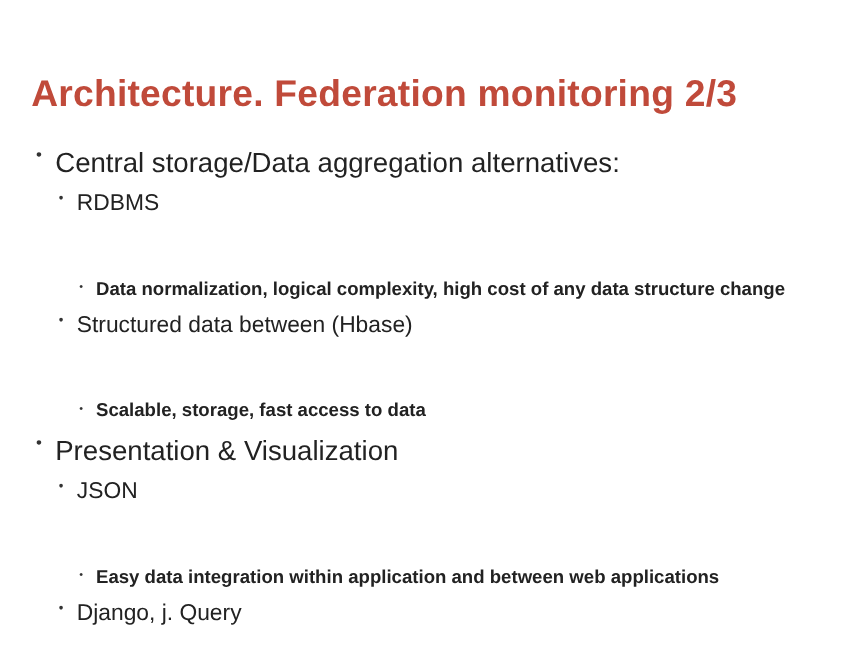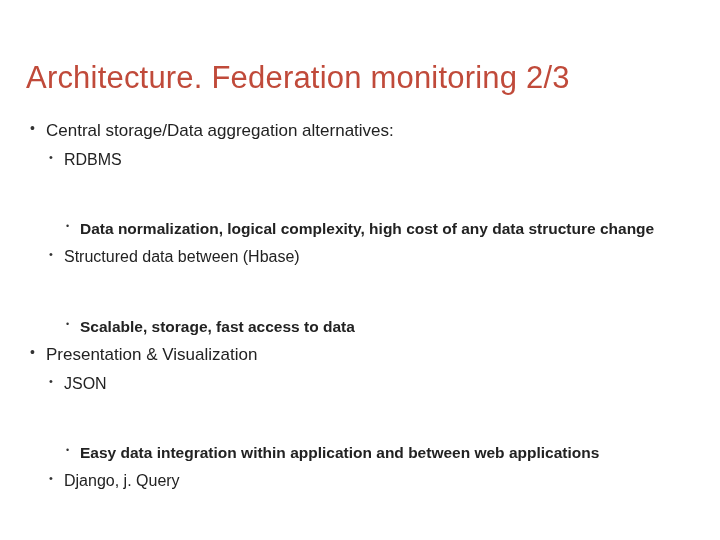--- a/index.html
+++ b/index.html
@@ -1,33 +1,33 @@
 <!DOCTYPE html>
 <html><head>
 <meta charset="utf-8">
 <style>
   * { margin: 0; padding: 0; box-sizing: border-box; }
   html, body { width: 720px; height: 540px; background: #fff; font-family: Arial, Helvetica, sans-serif; color: #222; }
   .slide { width: 720px; height: 540px; padding: 60px 30px 30px 26px; position: relative; }
   .title {
     font-size: 31px;
-    font-weight: 400;
+    font-weight: 700;
     color: #c04a3a;
     margin-bottom: 24px;
     letter-spacing: 0.2px;
   }
   .lvl1 { list-style: none; }
   .lvl1 > li { position: relative; padding-left: 20px; margin-bottom: 4px; }
   .lvl1 > li::before { content: "•"; position: absolute; left: 4px; top: 0; font-size: 14px; color: #333; }
-  .lvl1 > li > .txt { font-size: 17px; line-height: 1.35; }
+  .lvl1 > li > .txt { font-size: 23px; line-height: 1.35; }
 
   .lvl2 { list-style: none; margin-top: 6px; margin-bottom: 4px;}
   .lvl2 > li { position: relative; padding-left: 18px; margin-bottom: 2px; }
   .lvl2 > li::before { content: "•"; position: absolute; left: 3px; top: 2px; font-size: 11px; color: #333; }
-  .lvl2 > li > .txt { font-size: 16px; line-height: 1.4; }
+  .lvl2 > li > .txt { font-size: 19px; line-height: 1.4; }
 
   .lvl3 { list-style: none; margin-top: 4px; margin-bottom: 6px;}
   .lvl3 > li { position: relative; padding-left: 16px; margin-bottom: 2px; margin-top: 48px; }
   .lvl3 > li::before { content: "•"; position: absolute; left: 2px; top: 2px; font-size: 9px; color: #333; }
   .lvl3 > li > .txt { font-size: 15.5px; font-weight: bold; line-height: 1.35; }
 
   .nobold .txt { font-weight: bold; }
 </style>
 </head>
 <body>

